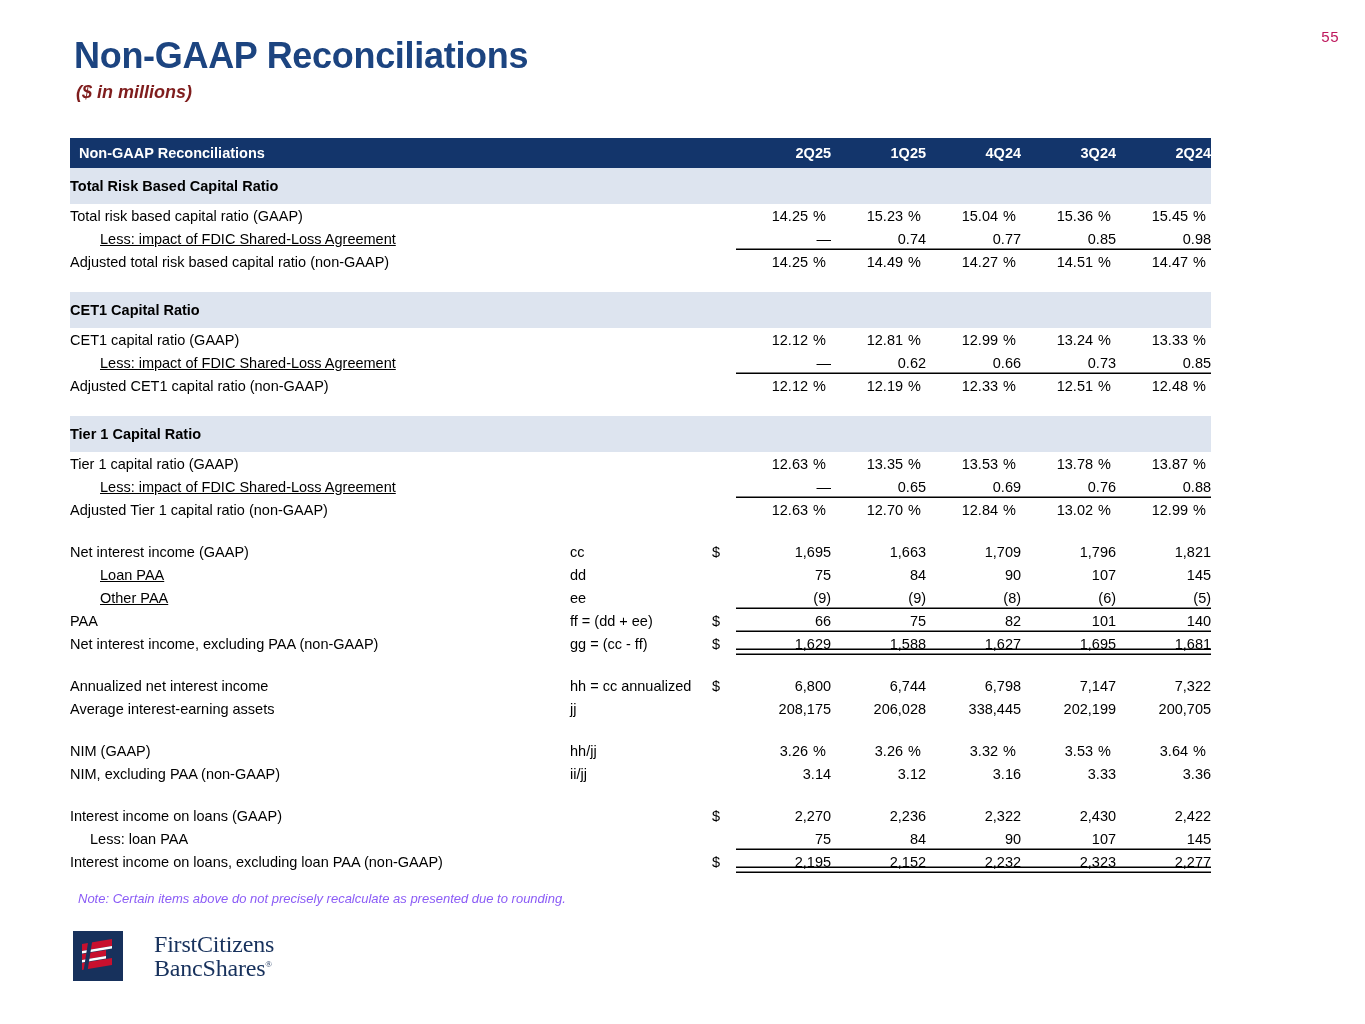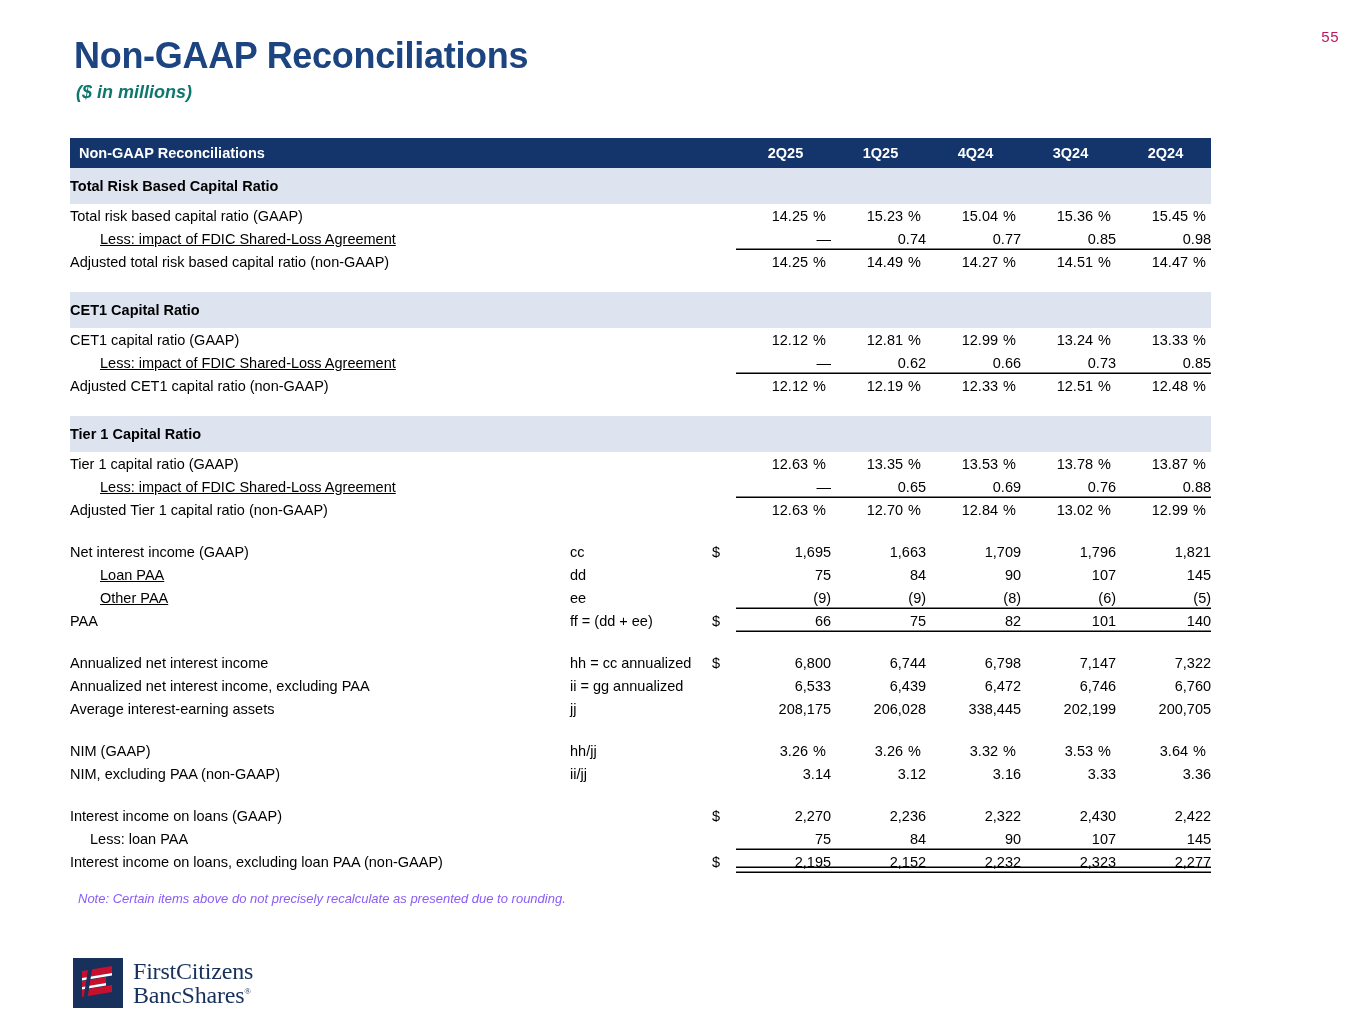--- a/index.html
+++ b/index.html
@@ -17,21 +17,21 @@
     font-size:15px; color:#be185d; letter-spacing:.5px;
   }
   
   .head-wrap{position:absolute; left:74px; top:36px;}
   .title{
     font-size:36px; font-weight:bold; color:#1c4480;
     letter-spacing:-.3px; line-height:1.1; margin:0;
   }
   .subtitle{
     font-size:18px; font-weight:bold; font-style:italic;
-    color:#0f766e; margin:6px 0 0 2px;
+    color:#7f1d1d; margin:6px 0 0 2px;
   }
   
   .sheet{
     position:absolute; left:70px; top:138px;
     width:1141px;
   }
   table.fin{
     border-collapse:collapse;
     width:1141px;
     table-layout:fixed;
@@ -54,41 +54,41 @@
   td.num{text-align:right; padding-right:8px;}
   td.num.pct{padding-right:0px;}
   .pctmark{display:inline-block; width:18px; text-align:left; padding-left:5px;}
 
   
   tr.hdr td{
     background:#13356b; color:#ffffff; font-weight:bold;
     height:30px; font-size:14.5px;
   }
   tr.hdr td.label{padding-left:9px;}
-  tr.hdr td.num{text-align:center; padding-left:4px; padding-right:0;margin-left:45px;}
+  tr.hdr td.num{text-align:right; padding-left:4px; padding-right:0;margin-left:45px;}
 
   
   tr.band td{
     background:#dde4ef; font-weight:bold; height:36px;
   }
   
   tr.gap td{height:19px;}
   td.rule-bot{ box-shadow: inset 0 -1.6px 0 0 #000; }
   td.rule-dblonly{ box-shadow: inset 0 -1.6px 0 0 #000, inset 0 -5px 0 0 #fff, inset 0 -6.6px 0 0 #000; }
 
   .ind1{padding-left:30px !important;text-decoration:underline;}
   .ind2{padding-left:20px !important;}
 
   
   .note{
     position:absolute; left:78px; top:891px;
     font-size:13px; font-style:italic; color:#8b5cf6;
   }
   
-  .logo{position:absolute; left:72px; top:957px; display:flex; align-items:center;}
+  .logo{position:absolute; left:72px; top:930px; display:flex; align-items:center;gap:21px;}
   .logo-mark{width:52px;height:52px;position:relative;}
   .logo-txt{margin-left:9px; font-family:"Liberation Serif", serif; color:#17315c; line-height:1.0;}
   .logo-l1{font-size:24px; letter-spacing:-.2px;}
   .logo-l2{font-size:24px; letter-spacing:-.2px;}
   .logo-l2 sup{font-size:9px; vertical-align:super;}
 </style>
 </head>
 <body>
 
 <div class="page-num">55</div>
@@ -260,42 +260,42 @@
         <tr>
           <td class="label">PAA</td>
           <td class="form">ff = (dd + ee)</td>
           <td class="cur">$</td>
           <td class="num rule-bot"><span>66</span></td>
           <td class="num rule-bot"><span>75</span></td>
           <td class="num rule-bot"><span>82</span></td>
           <td class="num rule-bot"><span>101</span></td>
           <td class="num rule-bot"><span>140</span></td>
         </tr>
+        <tr>
+          <td class="label">Net interest income, excluding PAA (non-GAAP)</td>
+          <td class="form">gg = (cc - ff)</td>
+          <td class="cur">$</td>
+          <td class="num rule-dblonly"><span>1,629</span></td>
+          <td class="num rule-dblonly"><span>1,588</span></td>
+          <td class="num rule-dblonly"><span>1,627</span></td>
+          <td class="num rule-dblonly"><span>1,695</span></td>
+          <td class="num rule-dblonly"><span>1,681</span></td>
+        </tr>
         <tr class="gap">
           <td colspan="8"></td>
         </tr>
         <tr>
           <td class="label">Annualized net interest income</td>
           <td class="form">hh = cc annualized</td>
           <td class="cur">$</td>
           <td class="num"><span>6,800</span></td>
           <td class="num"><span>6,744</span></td>
           <td class="num"><span>6,798</span></td>
           <td class="num"><span>7,147</span></td>
           <td class="num"><span>7,322</span></td>
-        </tr>
-        <tr>
-          <td class="label">Annualized net interest income, excluding PAA</td>
-          <td class="form">ii = gg annualized</td>
-          <td class="cur"></td>
-          <td class="num"><span>6,533</span></td>
-          <td class="num"><span>6,439</span></td>
-          <td class="num"><span>6,472</span></td>
-          <td class="num"><span>6,746</span></td>
-          <td class="num"><span>6,760</span></td>
         </tr>
         <tr>
           <td class="label">Average interest-earning assets</td>
           <td class="form">jj</td>
           <td class="cur"></td>
           <td class="num"><span>208,175</span></td>
           <td class="num"><span>206,028</span></td>
           <td class="num"><span>338,445</span></td>
           <td class="num"><span>202,199</span></td>
           <td class="num"><span>200,705</span></td>

